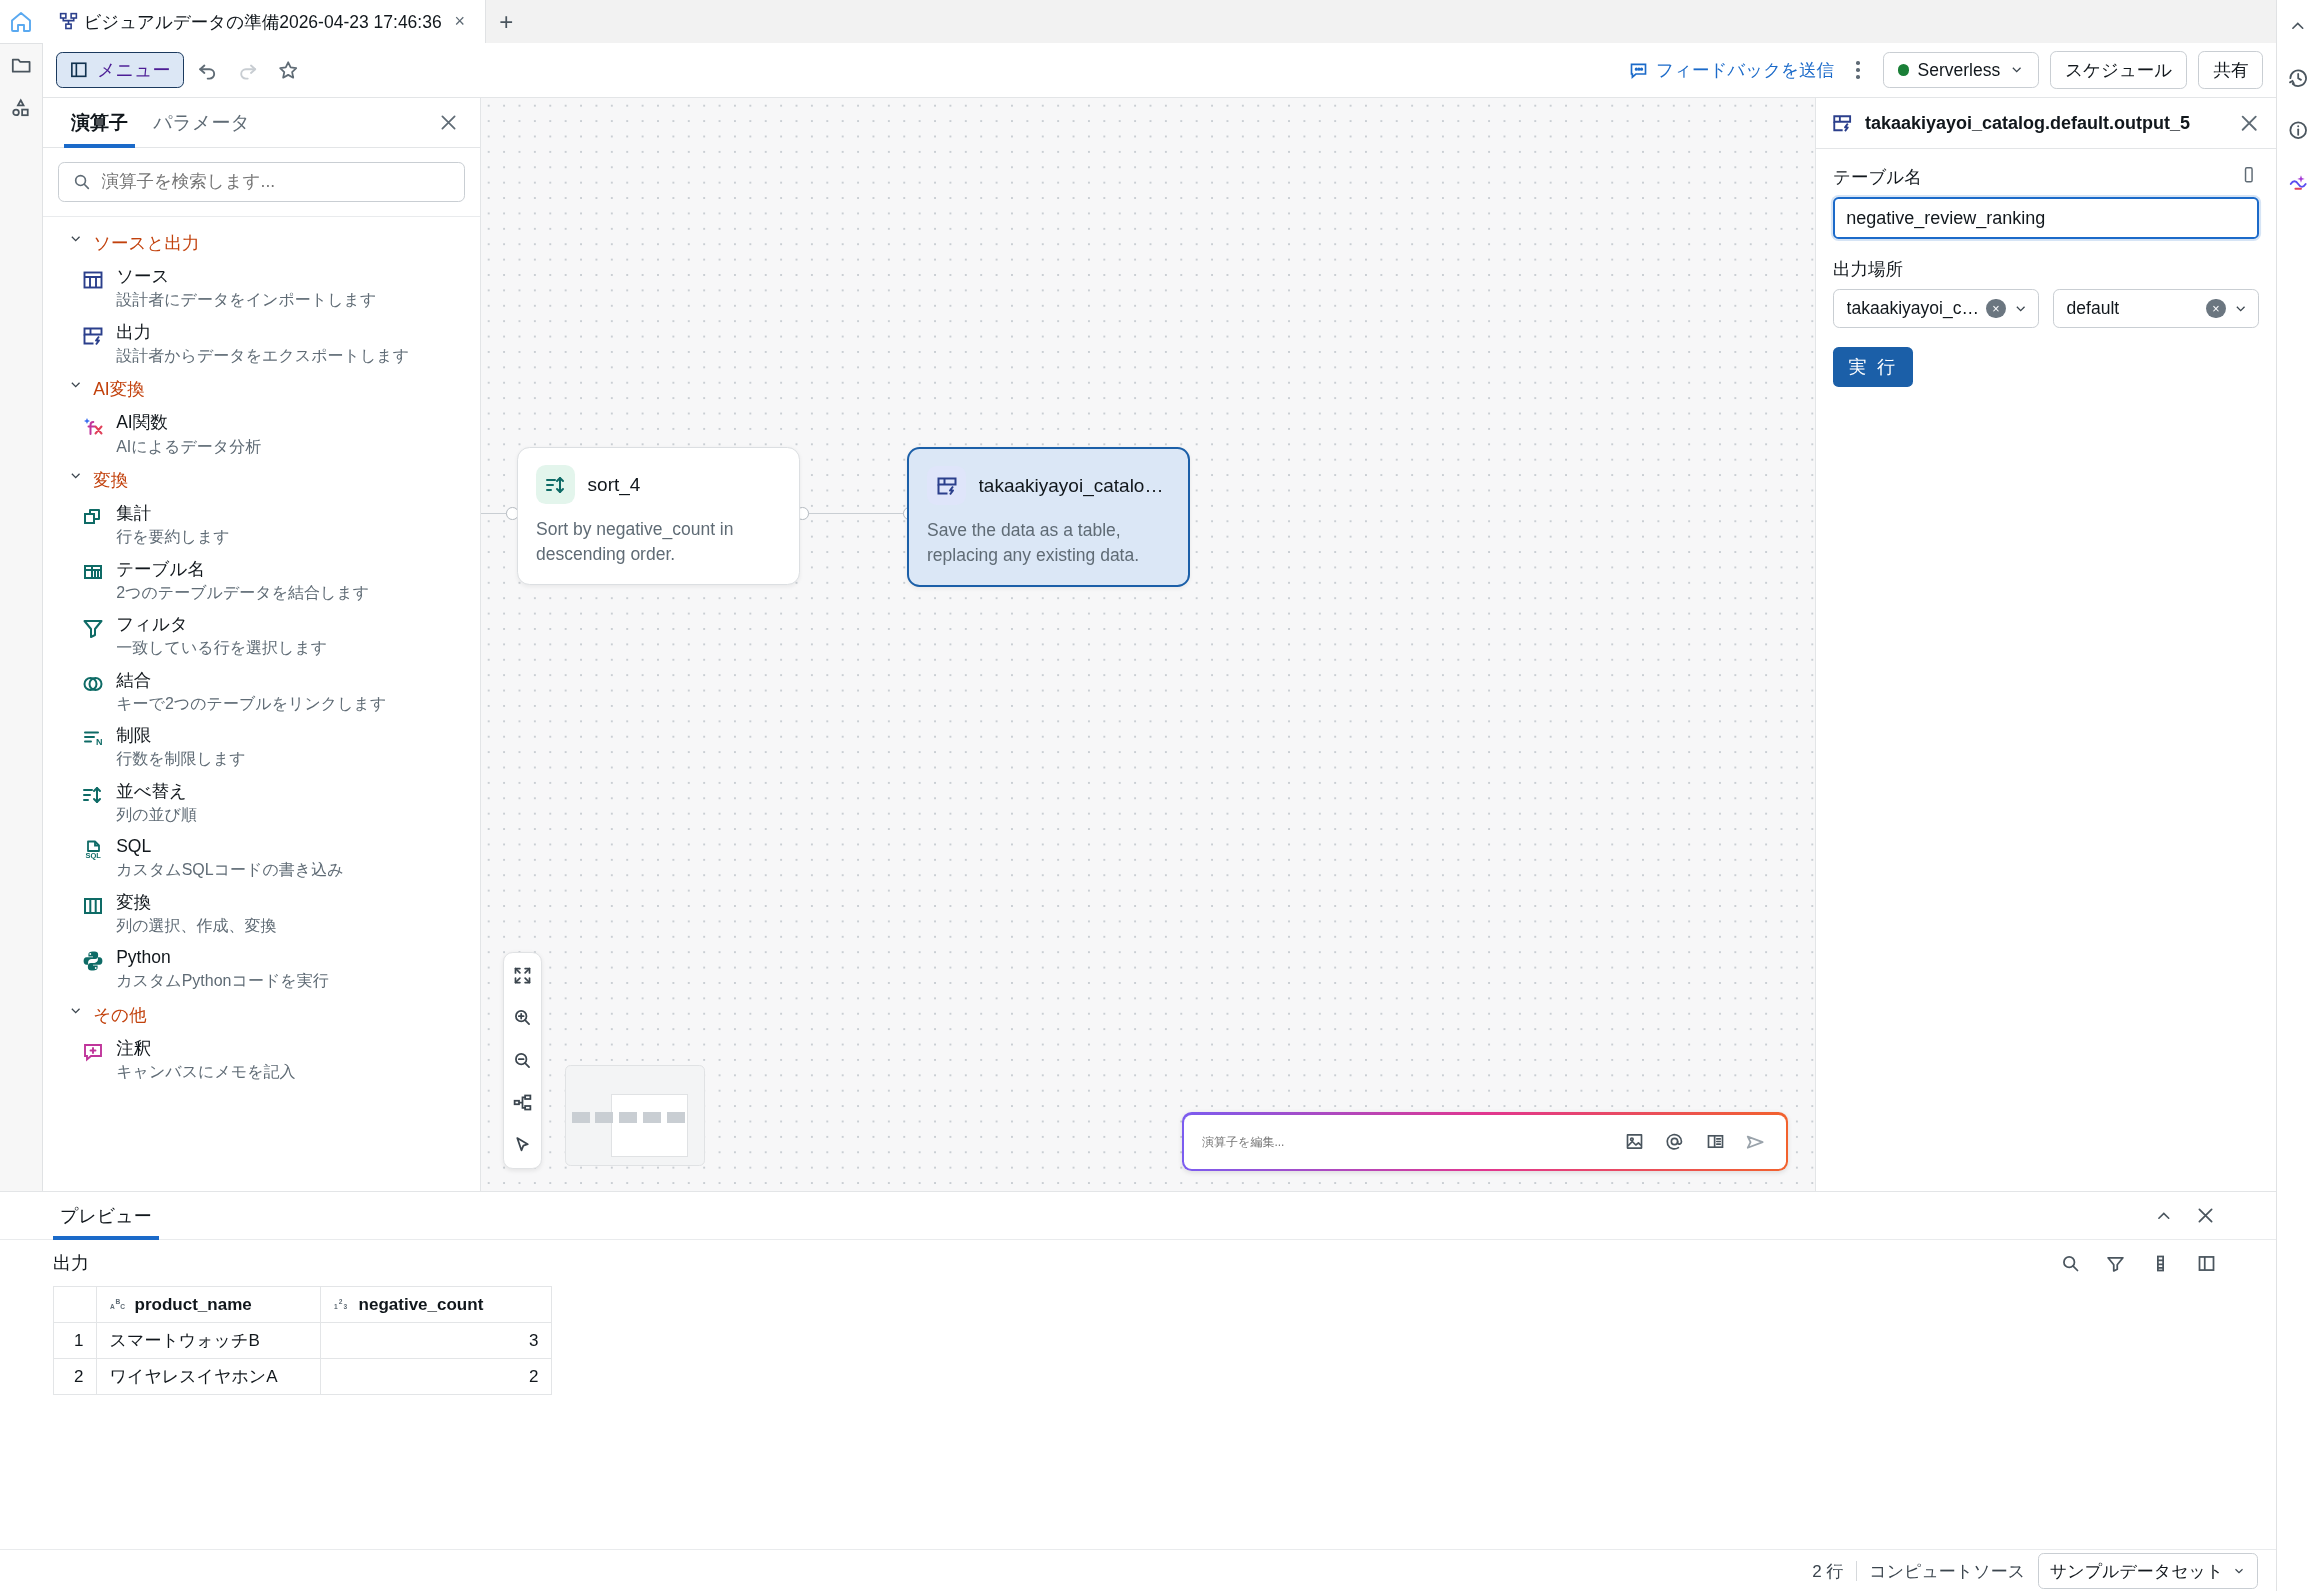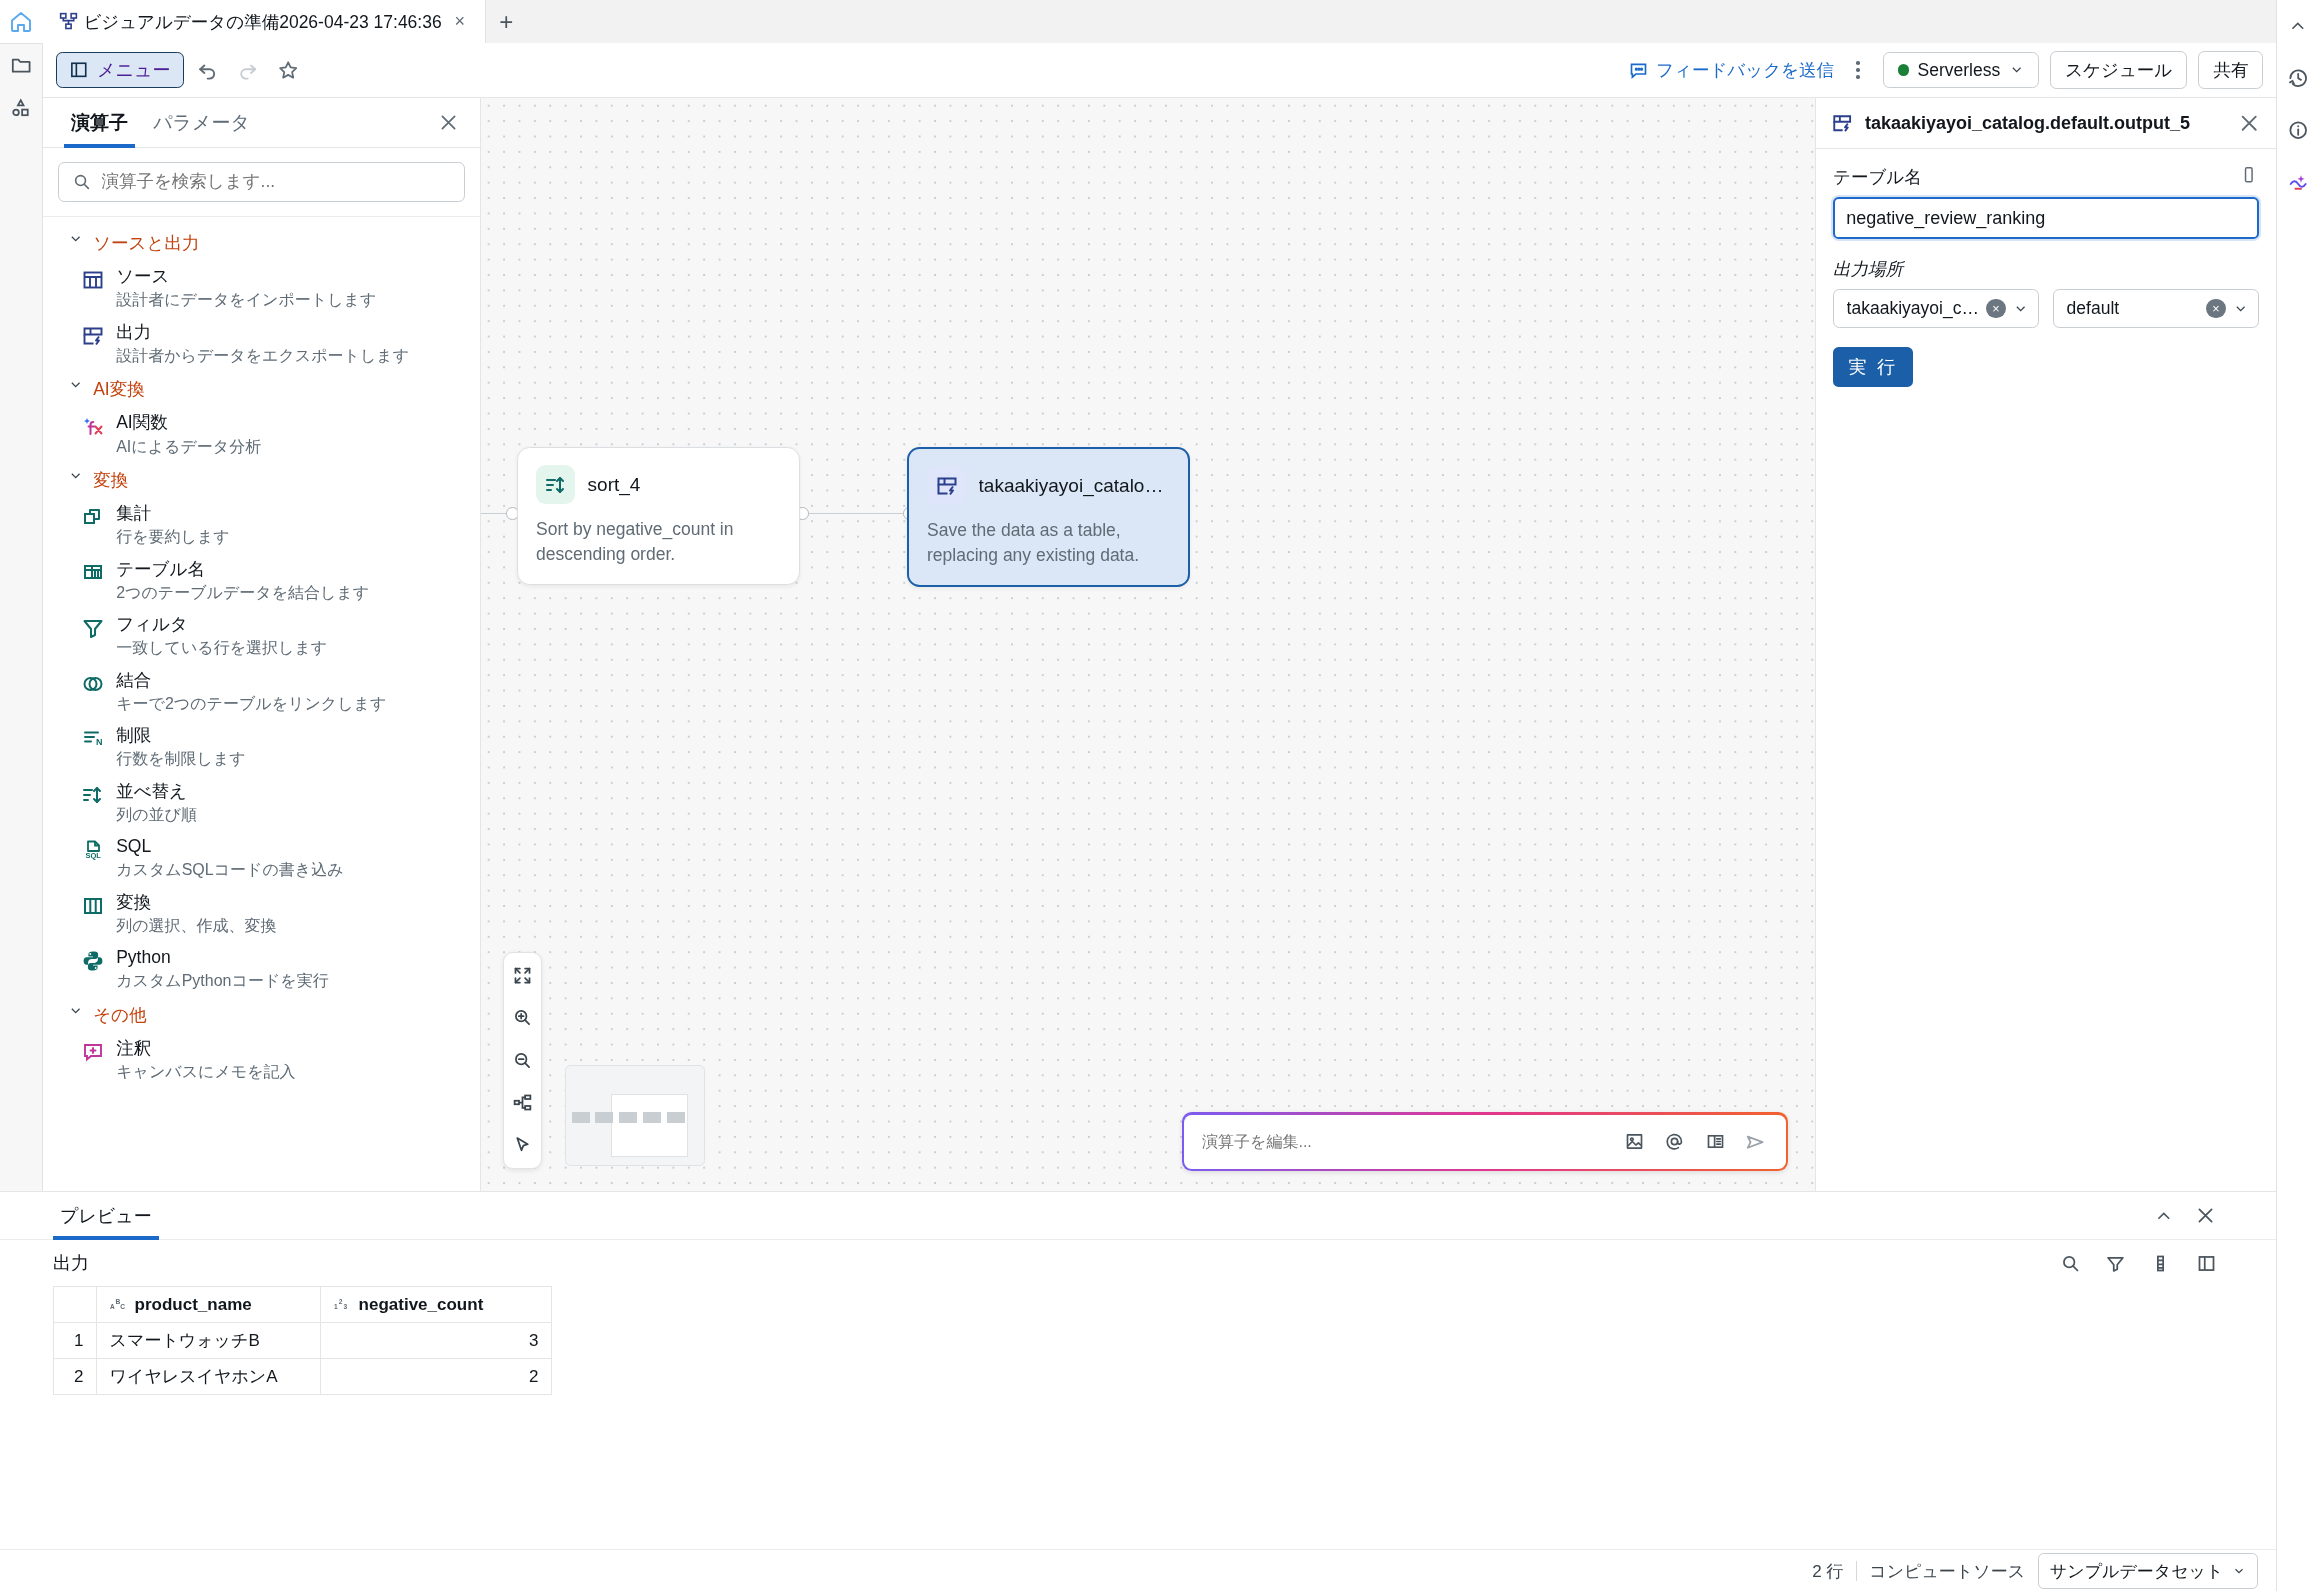--- a/index.html
+++ b/index.html
@@ -168,21 +168,21 @@
     position: absolute; right: 27px; bottom: 19.6px; width: 606px; height: 59px;
     background: #fff; border-radius: 9.8px; padding: 2.1px;
     background-image: linear-gradient(90deg,#7b5cf0,#e1368f,#f2622d);
     box-shadow: 0 1.4px 5.6px rgba(0,0,0,.1);
   }
   .chatbox-inner {
     width: 100%; height: 100%; background: #fff; border-radius: 7.7px;
     display: flex; align-items: center; padding: 0 12.6px 0 18px; gap: 4.2px;
   }
   .chatbox-inner input {
-    flex: 1; border: none; outline: none; font-size: 16px; color: #ef4444;
+    flex: 1; border: none; outline: none; font-size: 12px; color: #ef4444;
     font-family: "Liberation Sans", sans-serif; background: transparent;
   }
   .chat-ic { width: 36px; height: 36px; display: flex; align-items: center;
     justify-content: center; color: #4a555e; }
 
   
   .rpanel {
     position: absolute; right: 43px; top: 98px; width: 461px; bottom: 401px;
     background: #fff; border-left: 0.7px solid #e3e5e7; display: flex; flex-direction: column;
   }
@@ -775,21 +775,21 @@
     <div class="rp-labelrow">
       <div class="rp-label">テーブル名</div>
       <span class="ic">
         <svg width="19.6" height="19.6" viewBox="0 0 24 24" fill="none" stroke="#5f6b75" stroke-width="1.8">
           <rect x="8" y="3.5" width="8" height="17" rx="1.6"></rect>
           </svg>
       </span>
     </div>
     <input class="rp-input" value="negative_review_ranking" style="">
 
-    <div class="rp-label" style="margin-top:18px;font-style:italic;">出力場所</div>
+    <div class="rp-label" style="margin-top:18px;">出力場所</div>
     <div class="rp-selrow">
       <div class="rp-select">
         <span class="txt">takaakiyayoi_ca...</span>
         <span class="clearbtn">×</span>
         <span>
           <svg width="15.4" height="15.4" viewBox="0 0 24 24" fill="none" stroke="#3b454e" stroke-width="2">
               <path d="M6 9l6 6 6-6"></path>
             </svg>
           </span>
       </div>

